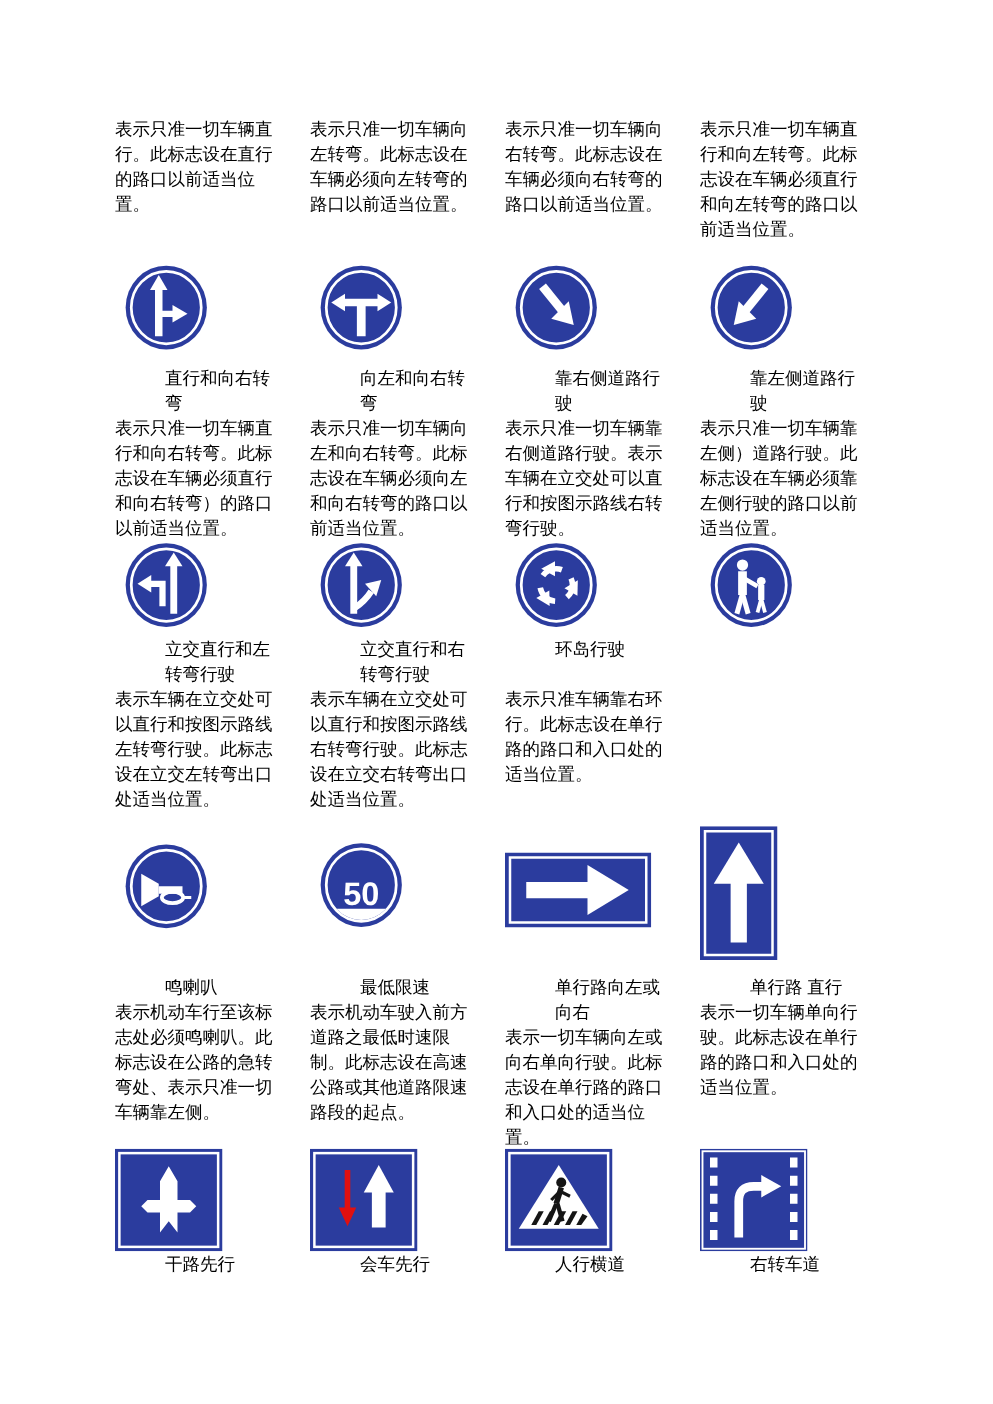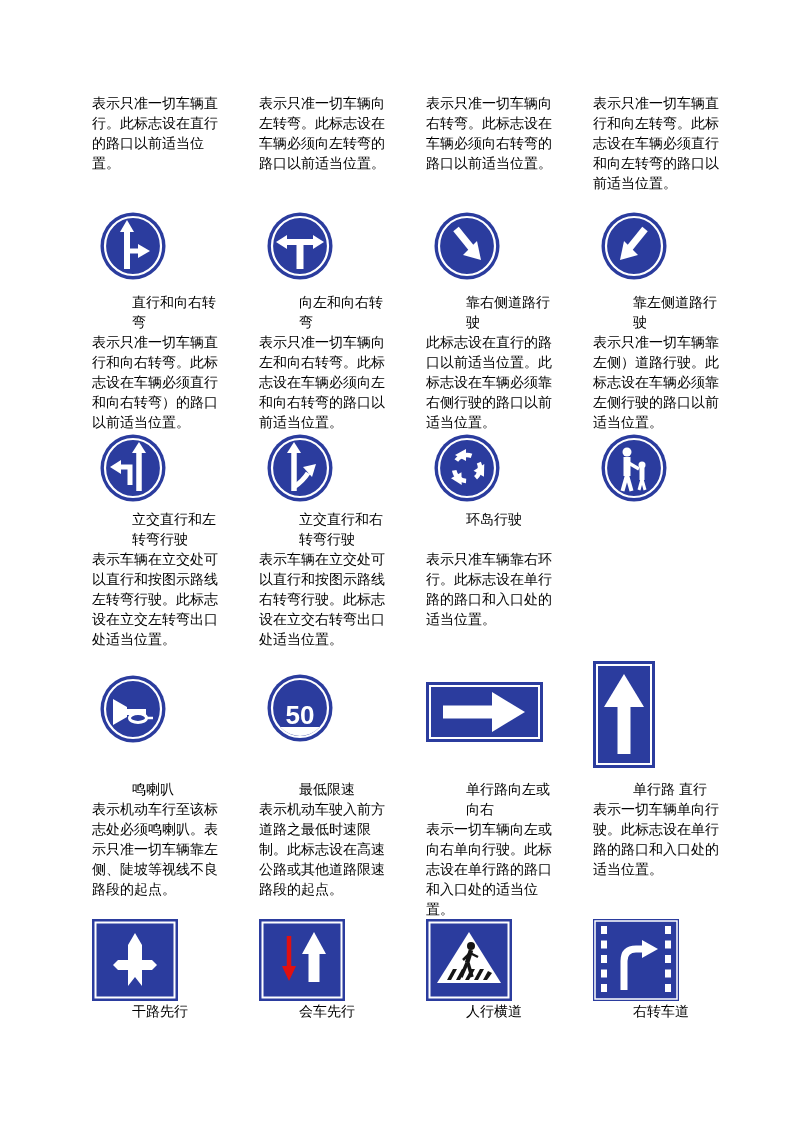--- a/index.html
+++ b/index.html
@@ -1,21 +1,21 @@
 <!DOCTYPE html>
 <html><head>
 <meta charset="utf-8">
 <style>
   html,body{margin:0;padding:0;}
   body{
     width:794px;height:1123px;background:#ffffff;position:relative;
     font-family:"Liberation Sans",sans-serif;color:#000;overflow:hidden;
   }
   .content{position:absolute;left:92px;top:93px;width:616px;}
-  .grid{display:grid;grid-template-columns:repeat(4,143px);column-gap:24px;}
+  .grid{display:grid;grid-template-columns:repeat(4,143px);column-gap:13px;}
   .cell{padding-right:12px;font-size:14px;line-height:20px;word-break:break-all;}
   .sign-cell{padding-right:0;}
   .label{font-size:14px;line-height:20px;margin-left:40px;}
   .desc{font-size:14px;line-height:20px;}
   .sec-intro{min-height:117px;}
   .sec-signs1{height:82px;}
   .sec-cap1{min-height:128px;}
   .sec-signs2{height:77px;}
   .sec-cap2{min-height:158px;}
   .sec-cap2 .label{min-height:40px;}
@@ -85,21 +85,21 @@
     <div class="cell">
       <div class="label">直行和向右转弯</div>
       <div class="desc">表示只准一切车辆直行和向右转弯。此标志设在车辆必须直行和向右转弯）的路口以前适当位置。</div>
     </div>
     <div class="cell">
       <div class="label">向左和向右转弯</div>
       <div class="desc">表示只准一切车辆向左和向右转弯。此标志设在车辆必须向左和向右转弯的路口以前适当位置。</div>
     </div>
     <div class="cell">
       <div class="label">靠右侧道路行驶</div>
-      <div class="desc">此标志设在直行的路口以前适当位置。此标志设在车辆必须靠右侧行驶的路口以前适当位置。</div>
+      <div class="desc">表示只准一切车辆靠右侧道路行驶。表示车辆在立交处可以直行和按图示路线右转弯行驶。</div>
     </div>
     <div class="cell">
       <div class="label">靠左侧道路行驶</div>
       <div class="desc">表示只准一切车辆靠左侧）道路行驶。此标志设在车辆必须靠左侧行驶的路口以前适当位置。</div>
     </div>
   </div>
 
   <div class="grid sec-signs2">
     <div class="cell sign-cell">
       <svg class="circle-sign" width="66" height="68" viewBox="0 0 66 68">
@@ -201,21 +201,21 @@
         <rect x="4" y="4" width="54" height="99" fill="none" stroke="#fff" stroke-width="2"></rect>
         <path d="M31 93 V42" stroke="#fff" stroke-width="13"></path>
         <polygon points="11,46 31,13 51,46" fill="#fff"></polygon>
       </svg>
     </div>
   </div>
 
   <div class="grid sec-cap3">
     <div class="cell">
       <div class="label">鸣喇叭</div>
-      <div class="desc">表示机动车行至该标志处必须鸣喇叭。表示只准一切车辆靠左侧、陡坡等视线不良路段的起点。</div>
+      <div class="desc">表示机动车行至该标志处必须鸣喇叭。此标志设在公路的急转弯处、表示只准一切车辆靠左侧。</div>
     </div>
     <div class="cell">
       <div class="label">最低限速</div>
       <div class="desc">表示机动车驶入前方道路之最低时速限制。此标志设在高速公路或其他道路限速路段的起点。</div>
     </div>
     <div class="cell">
       <div class="label">单行路向左或向右</div>
       <div class="desc">表示一切车辆向左或向右单向行驶。此标志设在单行路的路口和入口处的适当位置。</div>
     </div>
     <div class="cell">

